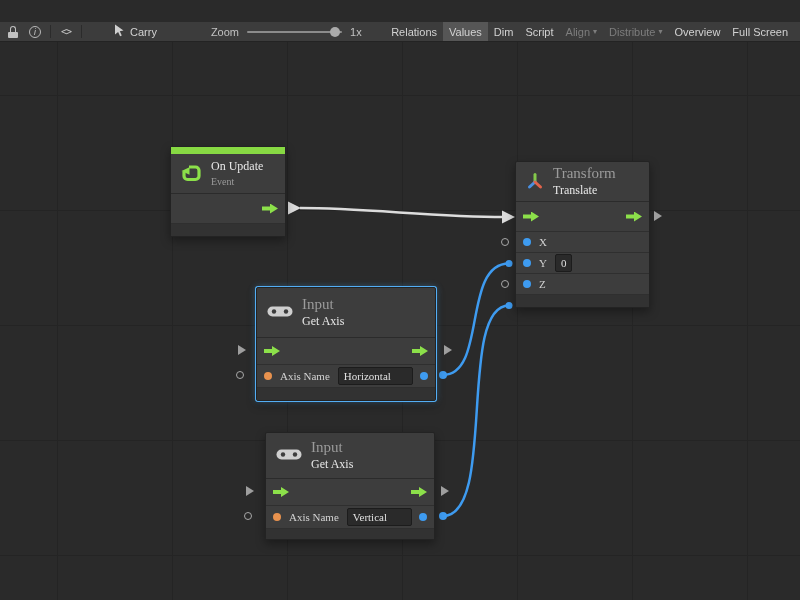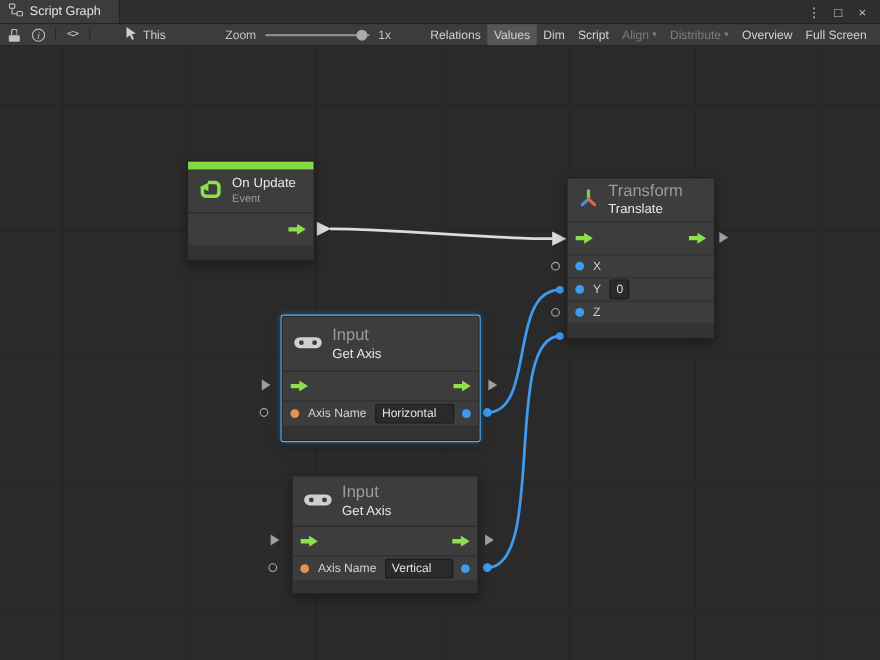--- a/index.html
+++ b/index.html
@@ -30,21 +30,21 @@
   .zoom-value{color:#C2C2C2;text-align:right;}
   .tb-right{margin-left:auto;display:flex;align-items:center;align-self:stretch;}
   .tbtn{background:none;border:none;color:#D2D2D2;font:inherit;font-size:11px;padding:8px 6px;height:100%;display:flex;align-items:center;gap:3px;cursor:default;}
   .tbtn.active{background:#565656;}
   .tbtn.disabled{color:#7D7D7D;}
   .dd{font-size:8px;}
 
   
   .canvas{position:absolute;left:0;top:42px;width:800px;height:558px;background:#2A2A2A;
     background-image:linear-gradient(to right,#242424 1px,transparent 1px),linear-gradient(to bottom,#242424 1px,transparent 1px);
-    background-size:115px 115px;background-position:57px 53px;}
+    background-size:115px 115px;background-position:57px 53px;font-family:Liberation Serif, serif;}
   .wires{position:absolute;left:0;top:0;z-index:1;pointer-events:none;}
 
   
   .node{position:absolute;background:#3D3D3D;border:1px solid #232323;border-radius:2px;z-index:2;box-shadow:0 4px 10px rgba(0,0,0,.35);}
   .node.selected{box-shadow:0 0 0 1px #53AEF5,0 0 7px rgba(83,174,245,.45),0 4px 10px rgba(0,0,0,.35);}
   .event-bar{height:7px;background:#87D943;}
   .node-header{display:flex;align-items:center;gap:9px;padding:0 10px;border-bottom:1px solid #2B2B2B;}
   .hdr-text{display:flex;flex-direction:column;justify-content:center;line-height:1.3;}
   .node-cat{font-size:15px;color:#9B9B9B;}
   .node-title{font-size:12px;color:#E8E8E8;}
@@ -66,58 +66,41 @@
 
   
   .tri{position:absolute;width:0;height:0;border:5px solid transparent;border-right:0;border-left:8px solid #9E9E9E;z-index:3;}
   .oport{position:absolute;width:8px;height:8px;border:1px solid #A8A8A8;border-radius:50%;background:transparent;z-index:3;}
 </style>
 </head>
 <body>
 
 <div class="window">
 
-  <div class="titlebar">
-    <div class="tab">
-      <span class="tab-icon">
-        <svg width="13" height="12" viewBox="0 0 13 12">
-            <rect x="0.5" y="0.5" width="5" height="4" rx="1" fill="none" stroke="#C8C8C8"></rect>
-            <rect x="7.5" y="7.5" width="5" height="4" rx="1" fill="none" stroke="#C8C8C8"></rect>
-            <path d="M3 5 V9.5 H7.5" fill="none" stroke="#C8C8C8"></path>
-          </svg>
-      </span>
-      <span>Script Graph</span>
-    </div>
-    <div class="win-controls">
-      <span class="winbtn">⋮</span>
-      <span class="winbtn">□</span>
-      <span class="winbtn">×</span>
-    </div>
-  </div>
 
   <div class="toolbar">
     <span class="tool-icon">
         <span class="lock">
           <span class="lock-shackle"></span>
           <span class="lock-body"></span>
         </span>
       </span>
     <span class="tool-icon">
         <span class="info-circle">i</span>
       </span>
     <span class="sep"></span>
     <span class="tool-icon code">&lt;&gt;</span>
     <span class="sep"></span>
     <span class="target">
       <span>
         <svg width="11" height="13" viewBox="0 0 11 13">
             <polygon points="1,0.5 9.5,6.5 5.8,7.2 7.8,11.5 6.1,12.3 4.1,8.1 1,10.6" fill="#CFCFCF"></polygon>
           </svg>
       </span>
-      <span>This</span>
+      <span>Carry</span>
     </span>
     <span class="zoom-label">Zoom</span>
     <span class="slider">
       <span class="slider-track"></span>
       <span class="slider-handle"></span>
     </span>
     <span class="zoom-value">1x</span>
     <div class="tb-right">
       <button class="tbtn">Relations</button>
       <button class="tbtn active">Values</button>

